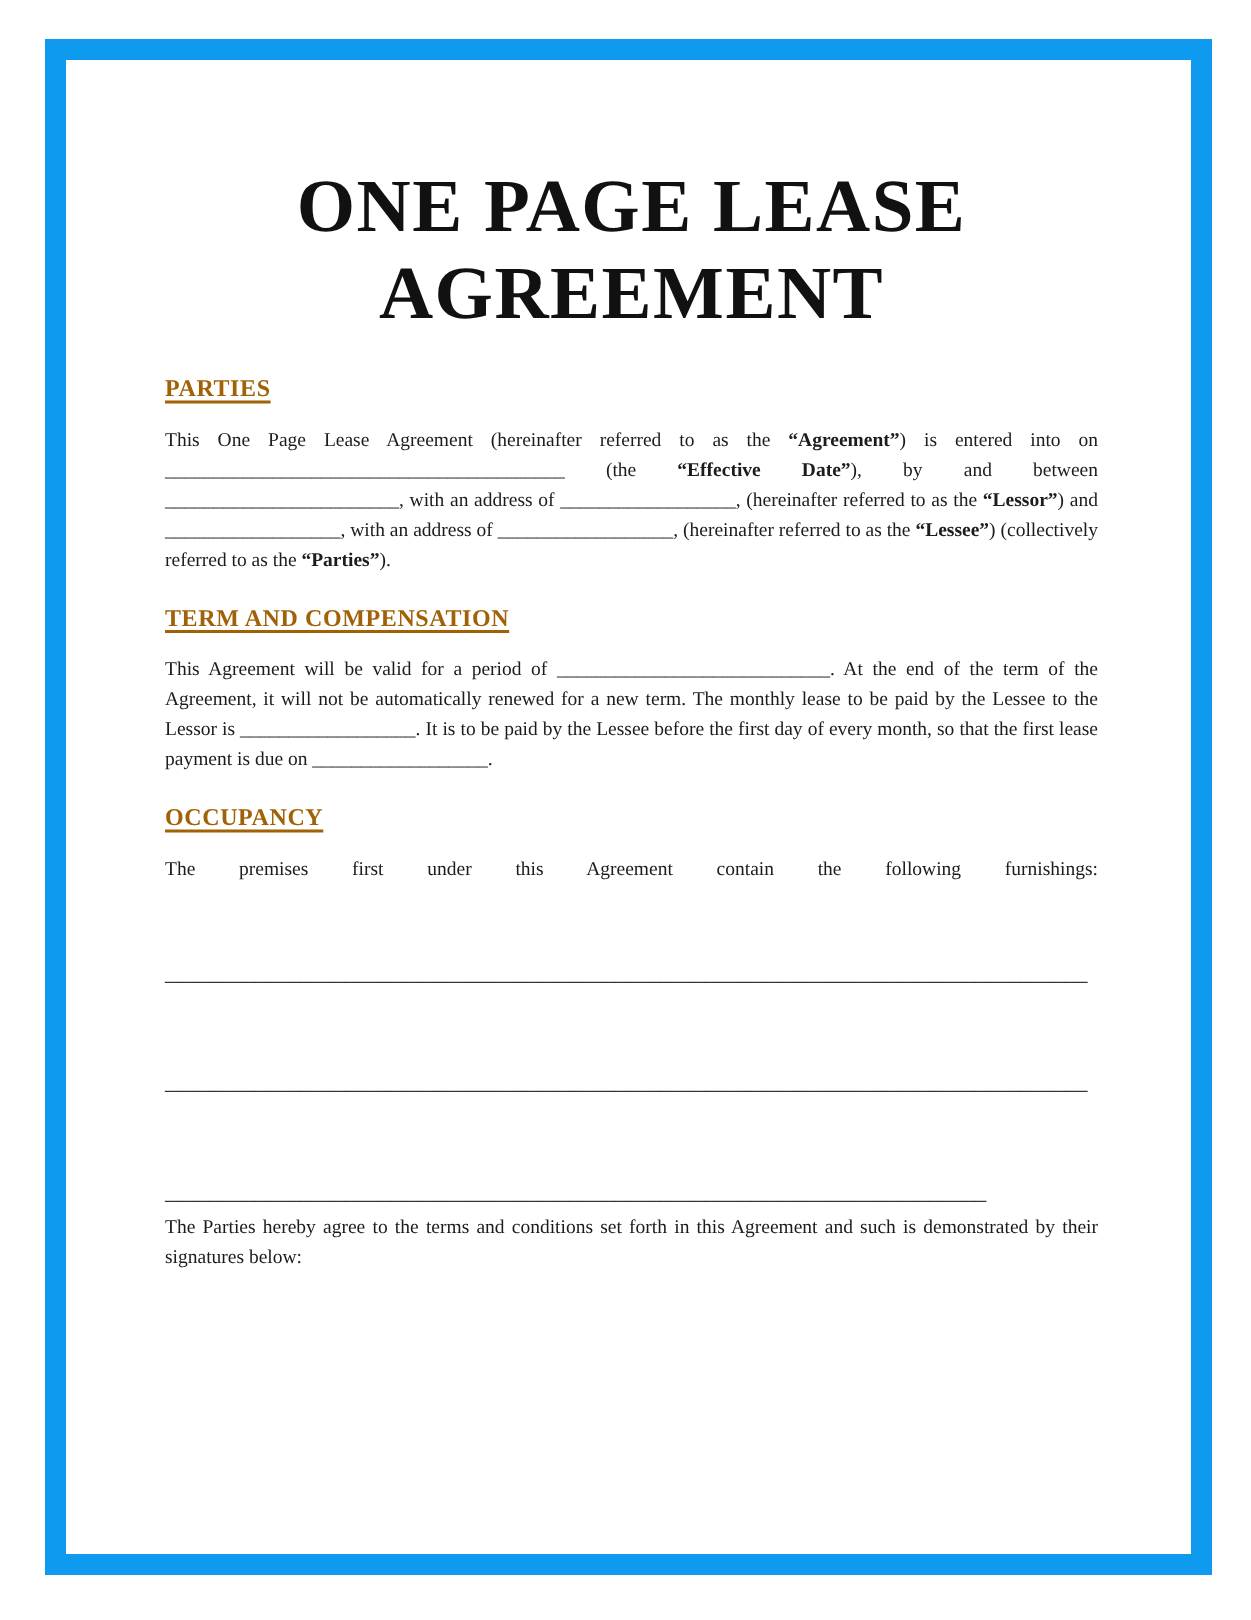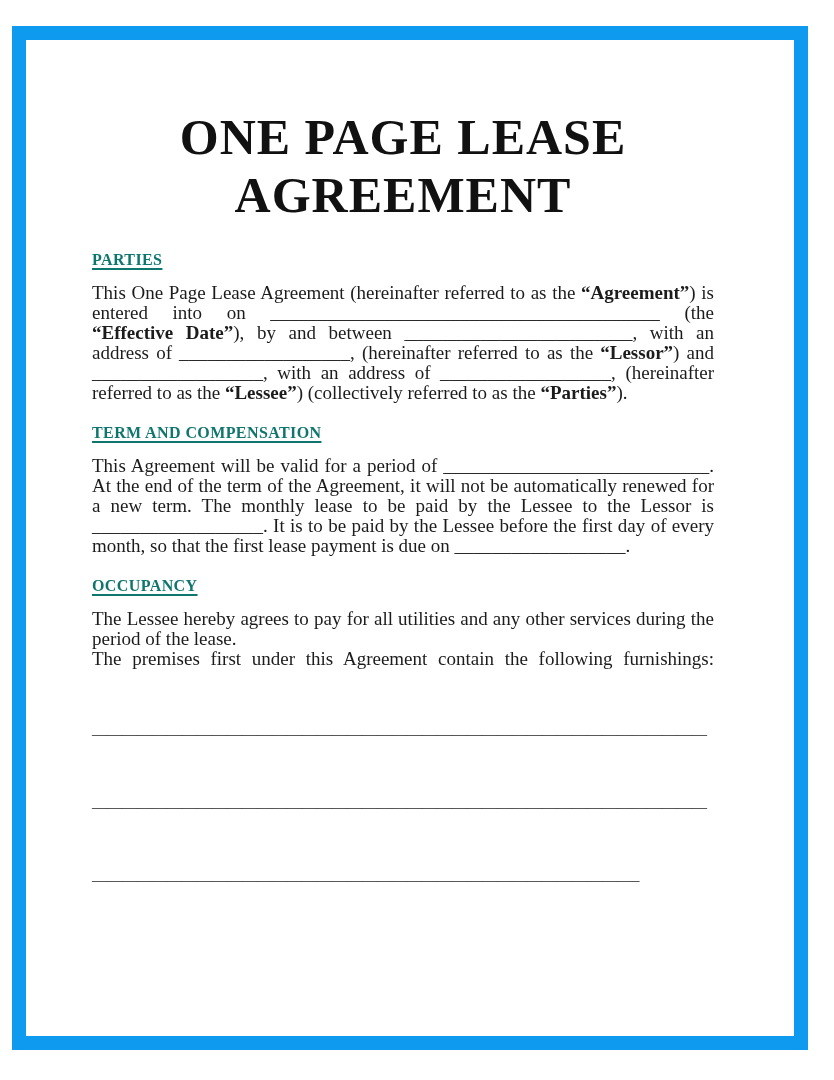--- a/index.html
+++ b/index.html
@@ -6,21 +6,21 @@
     margin: 0;
     padding: 0;
     background: #ffffff;
   }
   .page {
     position: relative;
     width: 834px;
     height: 1080px;
     background: #ffffff;
     box-sizing: border-box;
-    padding: 26px 26px 30px 12px;
+    padding: 26px 26px 30px 30px;
     font-family: "Liberation Serif", "DejaVu Serif", serif;
     color: #1c1c1c;
   }
   .frame {
     width: 100%;
     height: 100%;
     box-sizing: border-box;
     border: 14px solid #0d9aef;
     background: #ffffff;
     padding: 68px 66px 0 66px;
@@ -40,25 +40,25 @@
   }
   .section-heading {
     margin: 20px 0 14px 0;
     font-size: 16px;
     line-height: 19px;
     font-weight: 700;
     letter-spacing: 0.4px;
     text-decoration: underline;
     text-decoration-thickness: 1.5px;
     text-underline-offset: 3px;
-    color: #0f766e;
+    color: #a16207;
   }
   .para {
     margin: 0;
-    font-size: 19px;
+    font-size: 13px;
     line-height: 20px;
     text-align: justify;
   }
   .para b {
     font-weight: 700;
   }
   .justify-last {
     text-align-last: justify;
   }
   .blank-lines {
@@ -86,30 +86,30 @@
       </section>
 
 
       <section>
         <h2 class="section-heading">TERM AND COMPENSATION</h2>
         <p class="para"><span>This Agreement will be valid for a period of ____________________________. At the end of the term of the Agreement, it will not be automatically renewed for a new term. The monthly lease to be paid by the Lessee to the Lessor is __________________. It is to be paid by the Lessee before the first day of every month, so that the first lease payment is due on __________________.</span></p>
       </section>
 
       <section>
         <h2 class="section-heading">OCCUPANCY</h2>
-        <p class="para"><span>The Lessee hereby agrees to pay for all utilities and any other services during the period of the lease.</span></p>
       </section>
 
       <section>
         <p class="para justify-last"><span>The premises first under this Agreement contain the following furnishings:</span></p>
         <div class="blank-lines">
           <div class="blank-line">__________________________________________________________________________________</div>
           <div class="blank-line">__________________________________________________________________________________</div>
           <div class="blank-line">_________________________________________________________________________</div>
         </div>
       </section>
 
       <section>
+        <p class="para"><span>The Parties hereby agree to the terms and conditions set forth in this Agreement and such is demonstrated by their signatures below:</span></p>
       </section>
 
     </div>
   </div>
 </div>
 
 </body></html>

